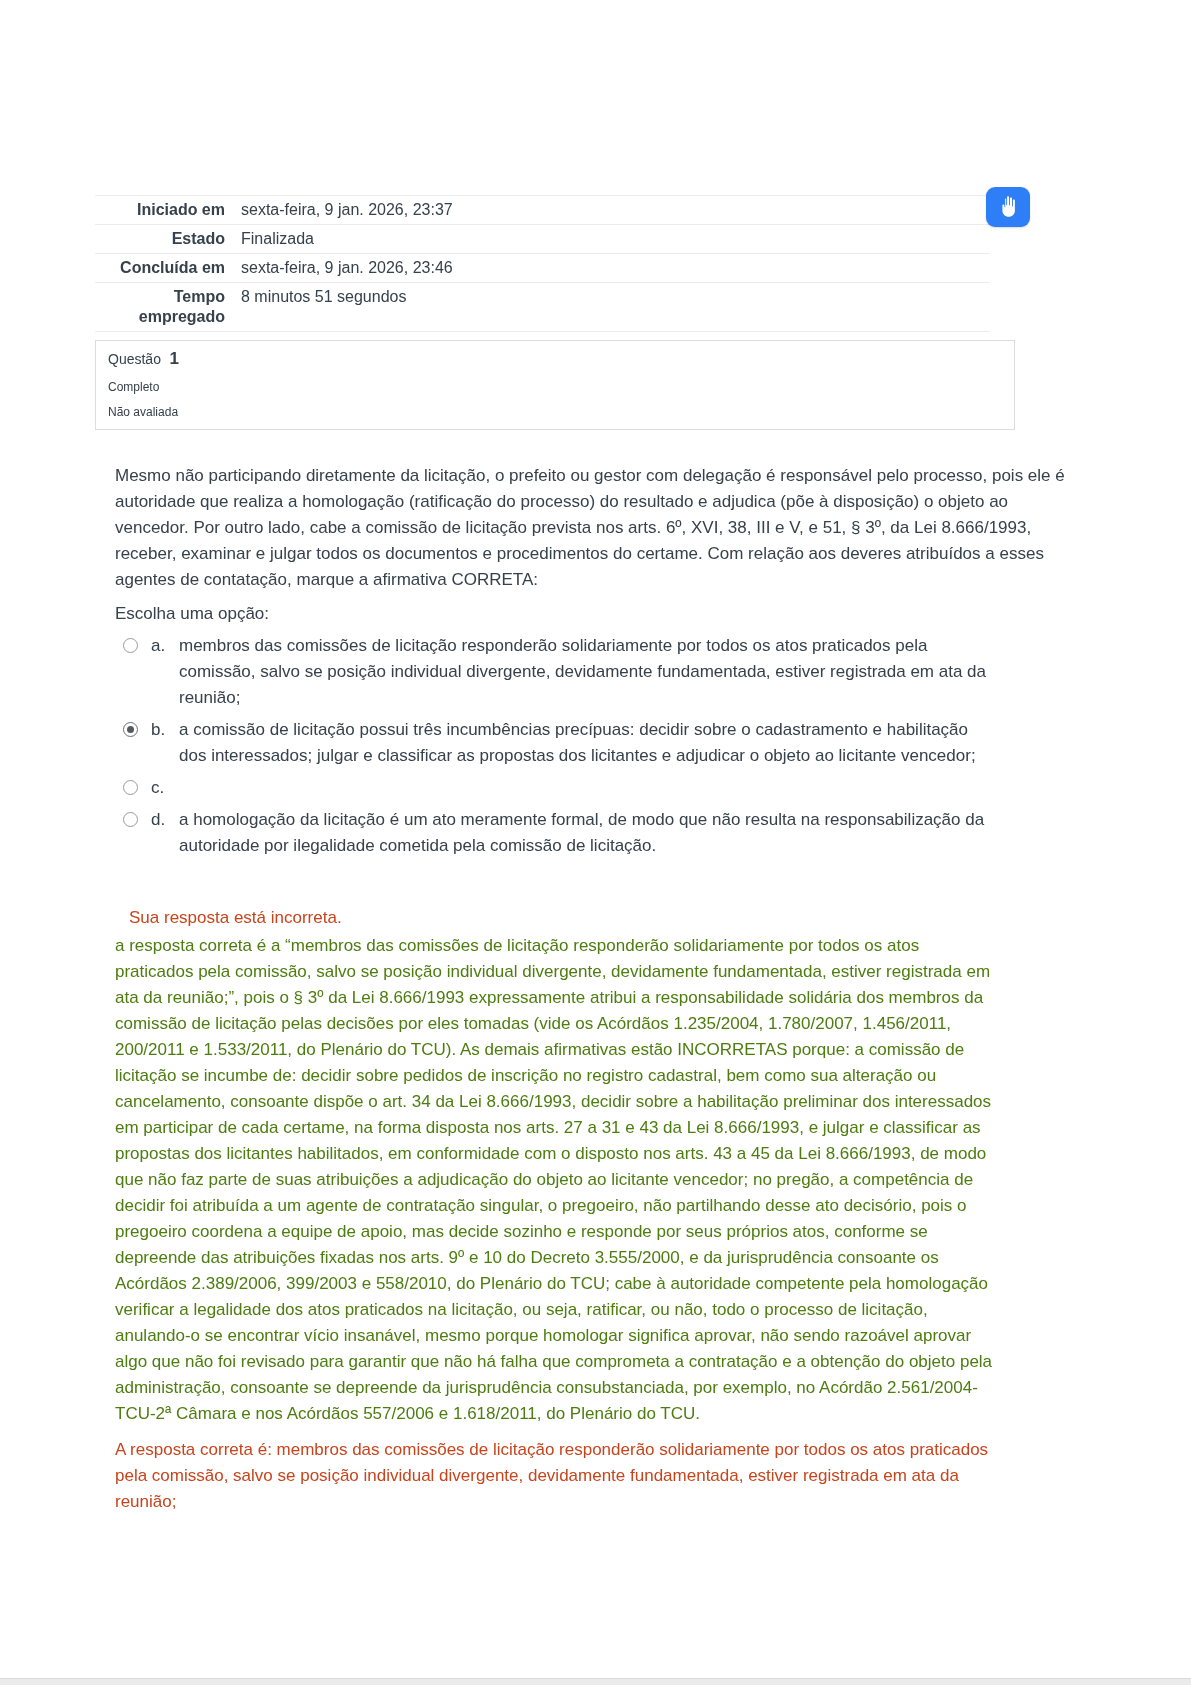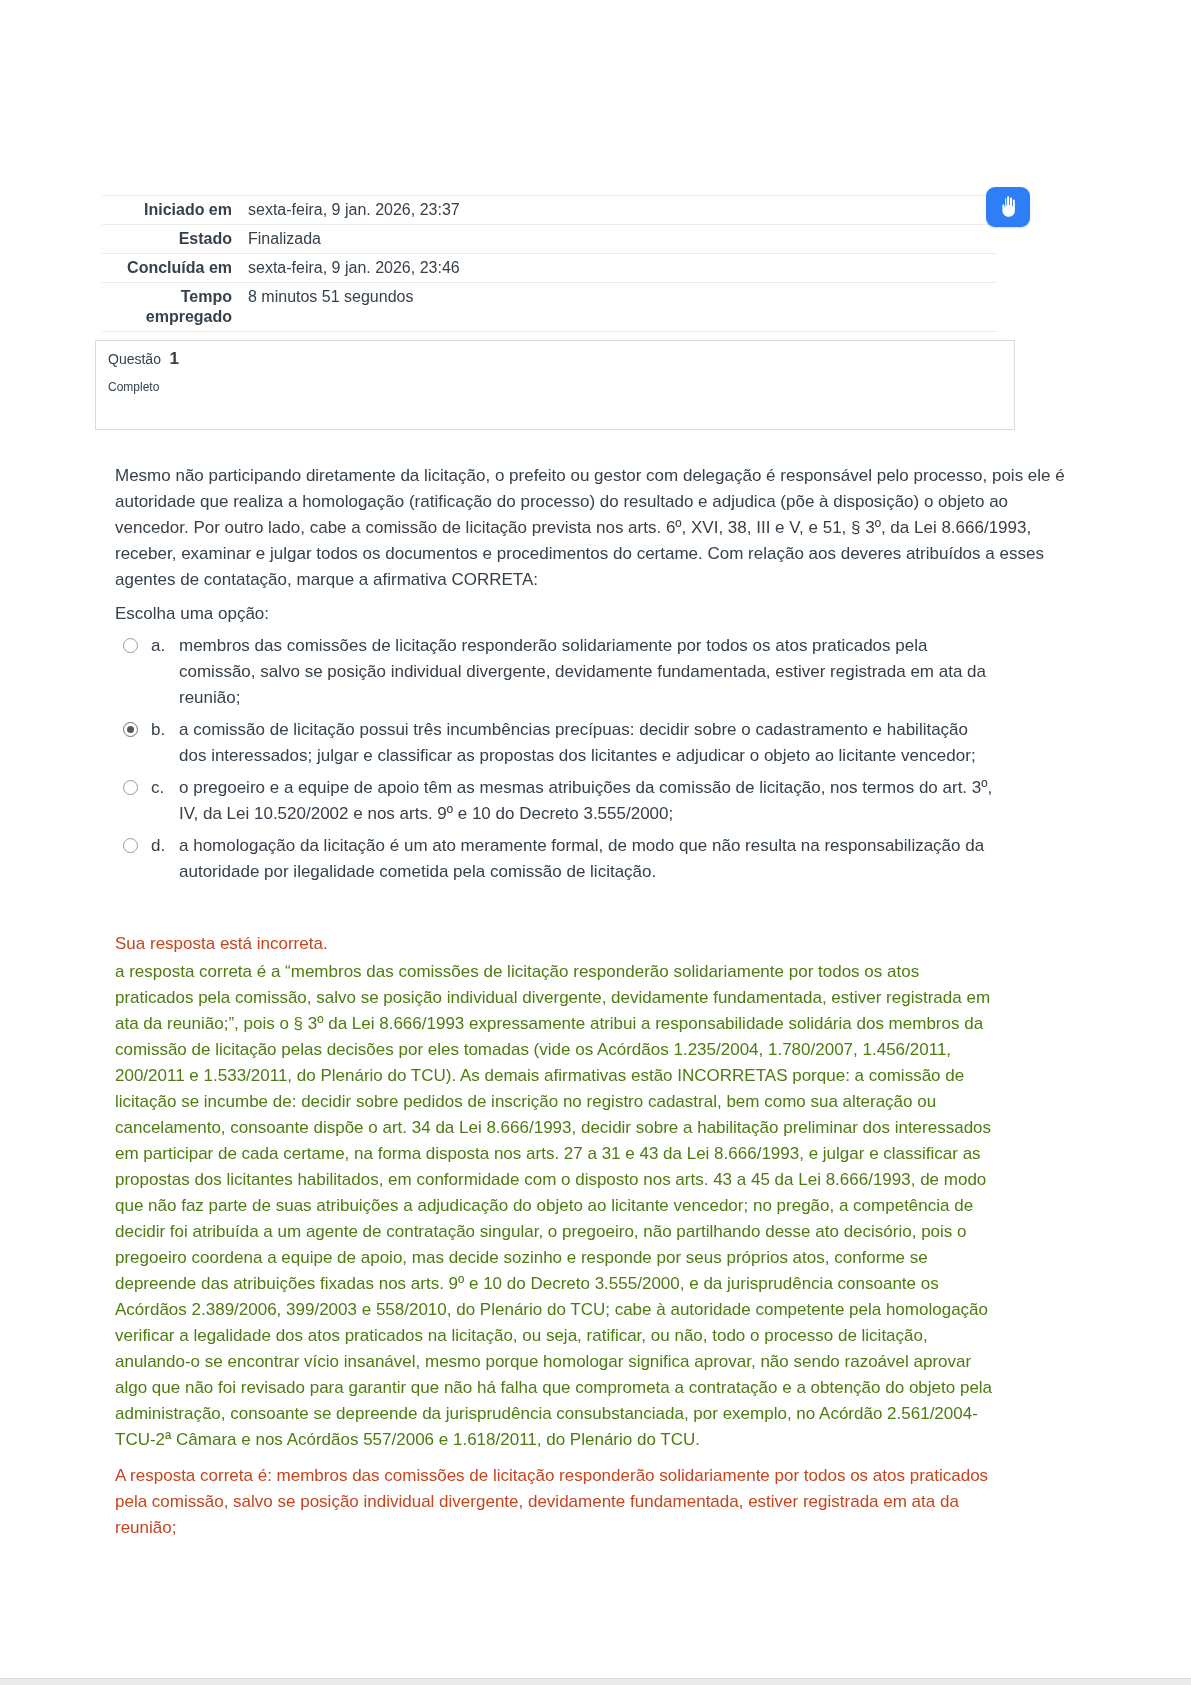--- a/index.html
+++ b/index.html
@@ -7,21 +7,21 @@
   body {
     width:1191px; height:1685px;
     position:relative;
     font-family:"Liberation Sans", sans-serif;
     color:#36414b;
     overflow:hidden;
   }
 
   
   .summary {
-    position:absolute; top:195px; left:102px; width:895px;
+    position:absolute; top:195px; left:95px; width:895px;
     border-collapse:collapse; font-size:16px; line-height:20px;
   }
   .summary td {
     border-top:1px solid #ececec;
     padding:4px 0; vertical-align:top;
   }
   .summary tr:last-child td { border-bottom:1px solid #ececec; }
   .s-label { font-weight:bold; text-align:right; width:130px; }
   .s-value { padding-left:16px !important; }
 
@@ -61,21 +61,21 @@
   .radio.checked { border-color:#6b7075; }
   .radio.checked::after {
     content:""; position:absolute; left:3px; top:3px;
     width:7px; height:7px; border-radius:50%; background:#55595d;
   }
   .letter { flex:none; width:28px; margin-left:13px; }
   .otext  { flex:1; max-width:818px; }
 
   
   .feedback { margin-top:46px; }
-  .fb-head    { color:#c6451d; margin-bottom:2px; }
+  .fb-head    { color:#c6451d; margin-bottom:2px;margin-left:14px; }
   .fb-body    { color:#4d7c0f; max-width:882px; margin-top:0; }
   .fb-correct { color:#c6451d; max-width:882px; margin-top:10px; }
 
   
   .footer-bar {
     position:absolute; left:0; bottom:0; width:1191px; height:7px;
     background:#ebebeb; border-top:1px solid #dadada;
   }
 </style>
 </head>
@@ -109,41 +109,41 @@
       <path fill="#ffffff" d="M9.2 3.2c.55 0 1 .45 1 1v6h.9V2.2c0-.55.45-1 1-1s1 .45 1 1v8h.9V3.4c0-.55.45-1 1-1s1 .45 1 1v7.8h.9V5.6c0-.55.45-1 1-1s1 .45 1 1v9.6c0 3.9-2.6 6.6-6.2 6.6S6.4 19.1 6.4 15.2v-4.6c0-.55.45-1 1-1s1 .45 1 1v1.6h.8V4.2c0-.55.45-1 1-1z"></path>
     </svg>
   </div>
 
   <div class="qbox">
     <div class="qtitle">
       <span class="qlabel">Questão</span>
       <span class="qnum">1</span>
     </div>
     <div class="qstatus">Completo</div>
+    <div class="qgrade">Não avaliada</div>
   </div>
 
   <div class="content">
     <p class="qtext">Mesmo não participando diretamente da licitação, o prefeito ou gestor com delegação é responsável pelo processo, pois ele é autoridade que realiza a homologação (ratificação do processo) do resultado e adjudica (põe à disposição) o objeto ao vencedor. Por outro lado, cabe a comissão de licitação prevista nos arts. 6º, XVI, 38, III e V, e 51, § 3º, da Lei 8.666/1993, receber, examinar e julgar todos os documentos e procedimentos do certame. Com relação aos deveres atribuídos a esses agentes de contatação, marque a afirmativa CORRETA:</p>
     <p class="prompt">Escolha uma opção:</p>
 
     <div class="options">
       <div class="option">
         <span class="radio"></span>
         <span class="letter">a.</span>
         <span class="otext">membros das comissões de licitação responderão solidariamente por todos os atos praticados pela comissão, salvo se posição individual divergente, devidamente fundamentada, estiver registrada em ata da reunião;</span>
       </div>
       <div class="option">
         <span class="radio checked"></span>
         <span class="letter">b.</span>
         <span class="otext">a comissão de licitação possui três incumbências precípuas: decidir sobre o cadastramento e habilitação dos interessados; julgar e classificar as propostas dos licitantes e adjudicar o objeto ao licitante vencedor;</span>
       </div>
       <div class="option">
         <span class="radio"></span>
         <span class="letter">c.</span>
-        <span class="otext">o pregoeiro e a equipe de apoio têm as mesmas atribuições da comissão de licitação, nos termos do art. 3º, IV, da Lei 10.520/2002 e nos arts. 9º e 10 do Decreto 3.555/2000;</span>
       </div>
       <div class="option">
         <span class="radio"></span>
         <span class="letter">d.</span>
         <span class="otext">a homologação da licitação é um ato meramente formal, de modo que não resulta na responsabilização da autoridade por ilegalidade cometida pela comissão de licitação.</span>
       </div>
     </div>
 
     <div class="feedback">
       <p class="fb-head">Sua resposta está incorreta.</p>

